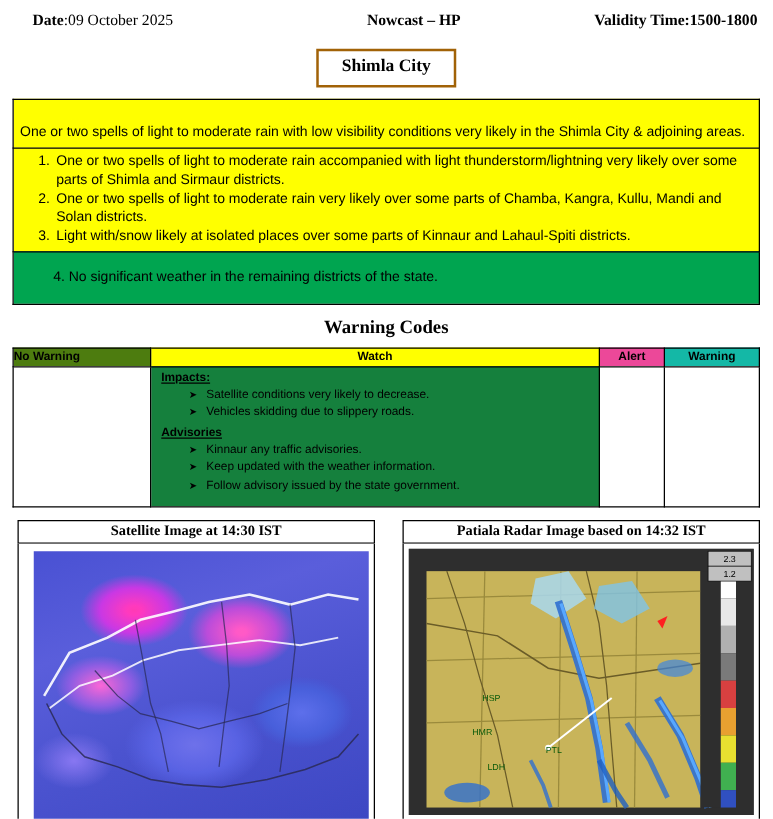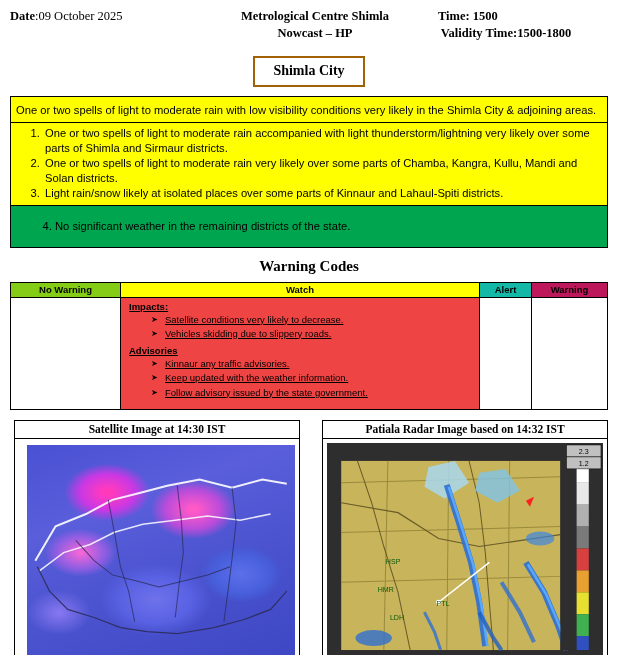--- a/index.html
+++ b/index.html
@@ -17,35 +17,36 @@
   .page { padding: 8px 10px 0 10px; }
 
   
   .header {
     display: flex;
     align-items: flex-start;
     font-size: 12.5px;
     font-weight: bold;
     color: #000;
     margin-bottom: 2px;
+    margin-left: 16px;
   }
   .header-left { width: 210px; padding-top: 1px; }
   .header-left .label { font-weight: bold; }
   .header-left .value { font-weight: normal; }
   .header-center {
     flex: 1;
     text-align: left;
     line-height: 1.35;
   }
   .hdr-row1 { display: flex; }
   .hdr-row2 { display: flex; }
   .hdr-title { width: 190px; text-align: center; }
   .hdr-time { width: 140px; text-align: left; padding-left: 28px;}
   .hdr-nowcast { width: 190px; text-align: center; }
-  .hdr-validity { width: 180px; text-align: center; padding-left: 12px;}
+  .hdr-validity { width: 180px; text-align: right; padding-left: 12px;}
 
   
   .city-wrap {
     display: flex;
     justify-content: center;
     margin-top: 14px;
     margin-bottom: 9px;
   }
   .city-box {
     border: 2px solid #a16207;
@@ -60,21 +61,21 @@
     border-collapse: collapse;
     width: 100%;
     font-family: "Liberation Sans", sans-serif;
   }
   table.grid td, table.grid th {
     border: 1px solid #000;
     vertical-align: top;
   }
   .yellow { background: #ffff00; }
   .city-text-cell {
-    padding: 6px 5px 4px 5px;
+    padding: 19px 5px 4px 5px;
     font-size: 11.2px;
     line-height: 1.32;
   }
   .state-head {
     background: #ffffff;
     text-align: center;
     font-weight: bold;
     font-size: 13px;
     padding: 1px 0 2px 0;
     font-family: "Liberation Serif", serif;
@@ -109,51 +110,50 @@
     border-collapse: collapse;
     width: 100%;
     font-family: "Liberation Sans", sans-serif;
     table-layout: fixed;
   }
   table.warn td, table.warn th {
     border: 1px solid #000;
     font-size: 9.5px;
   }
   .wh-nowarn {
-    background: #84cc16;
+    background: #4d7c0f;
     color: #000;
-    text-align: center;
+    text-align: left;
     font-weight: bold;
     padding: 1px 0 2px 0;
   }
   .wh-watch {
     background: #ffff00;
     text-align: center;
     font-weight: bold;
     padding: 1px 0 2px 0;
   }
   .wh-alert {
+    background: #ec4899;
+    text-align: center;
+    font-weight: bold;
+    padding: 1px 0 2px 0;
+    margin-left: 12px;
+  }
+  .wh-warning {
     background: #14b8a6;
-    text-align: center;
-    font-weight: bold;
-    padding: 1px 0 2px 0;
-    margin-left: 12px;
-  }
-  .wh-warning {
-    background: #be185d;
     text-align: center;
     font-weight: bold;
     padding: 1px 0 2px 0;
   }
   .wc-empty { background: #ffffff; }
   .wc-body {
-    background: #ef4444;
+    background: #15803d;
     padding: 3px 20px 5px 8px;
     vertical-align: top;
-    text-decoration: underline;
   }
   .wc-section {
     font-weight: bold;
     text-decoration: underline;
     font-size: 9.5px;
     margin: 0 0 1px 0;
   }
   ul.bullets {
     list-style: none;
     margin: 0 0 4px 0;
@@ -225,24 +225,20 @@
 </head>
 <body>
 
 <div class="page">
 
   <div class="header">
     <div class="header-left">
       <span class="label">Date</span><span class="value">:09 October 2025</span>
     </div>
     <div class="header-center">
-      <div class="hdr-row1">
-        <div class="hdr-title">Metrological Centre Shimla</div>
-        <div class="hdr-time">Time: 1500</div>
-      </div>
       <div class="hdr-row2">
         <div class="hdr-nowcast">Nowcast – HP</div>
         <div class="hdr-validity">Validity Time:1500-1800</div>
       </div>
     </div>
   </div>
 
   <div class="city-wrap">
     <div class="city-box">Shimla City</div>
   </div>
@@ -250,21 +246,21 @@
   <table class="grid">
     <tbody>
         <tr>
       <td class="yellow city-text-cell">One or two spells of light to moderate rain with low visibility conditions very likely in the Shimla City &amp; adjoining areas.</td>
     </tr>
     <tr>
       <td class="yellow state-list-cell">
         <ol class="state-list">
           <li>One or two spells of light to moderate rain accompanied with light thunderstorm/lightning very likely over some parts of Shimla and Sirmaur districts.</li>
           <li>One or two spells of light to moderate rain very likely over some parts of Chamba, Kangra, Kullu, Mandi and Solan districts.</li>
-          <li>Light rain/snow likely at isolated places over some parts of Kinnaur and Lahaul-Spiti districts.</li>
+          <li>Light with/snow likely at isolated places over some parts of Kinnaur and Lahaul-Spiti districts.</li>
         </ol>
       </td>
     </tr>
     <tr class="green-row">
       <td>
         <ol start="4">
           <li>No significant weather in the remaining districts of the state.</li>
         </ol>
       </td>
     </tr>

